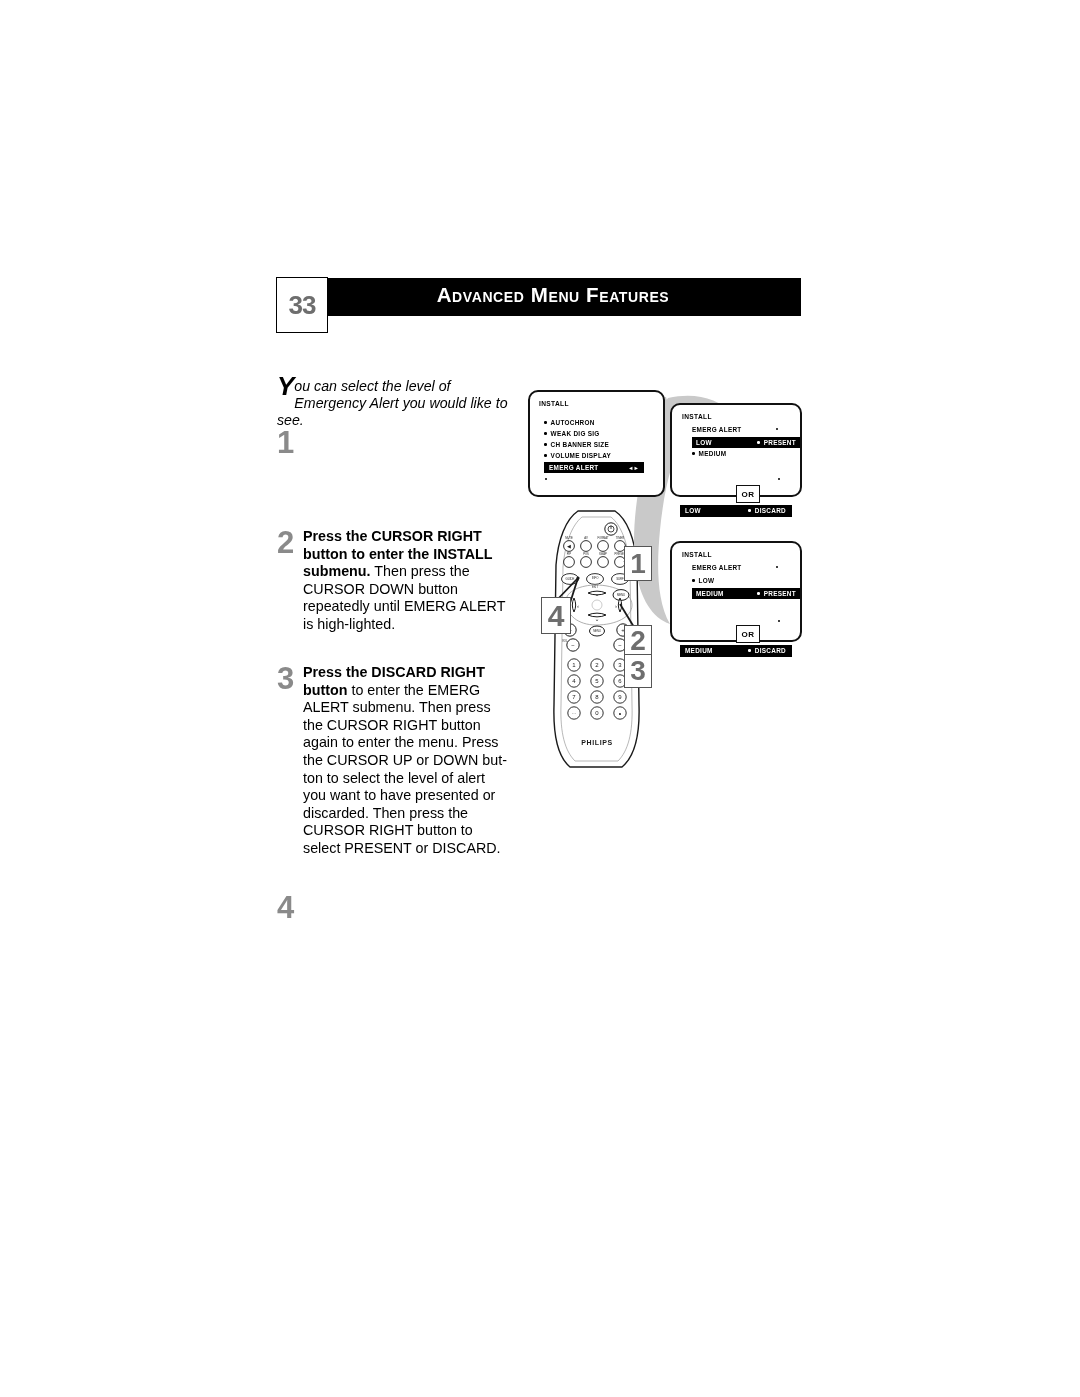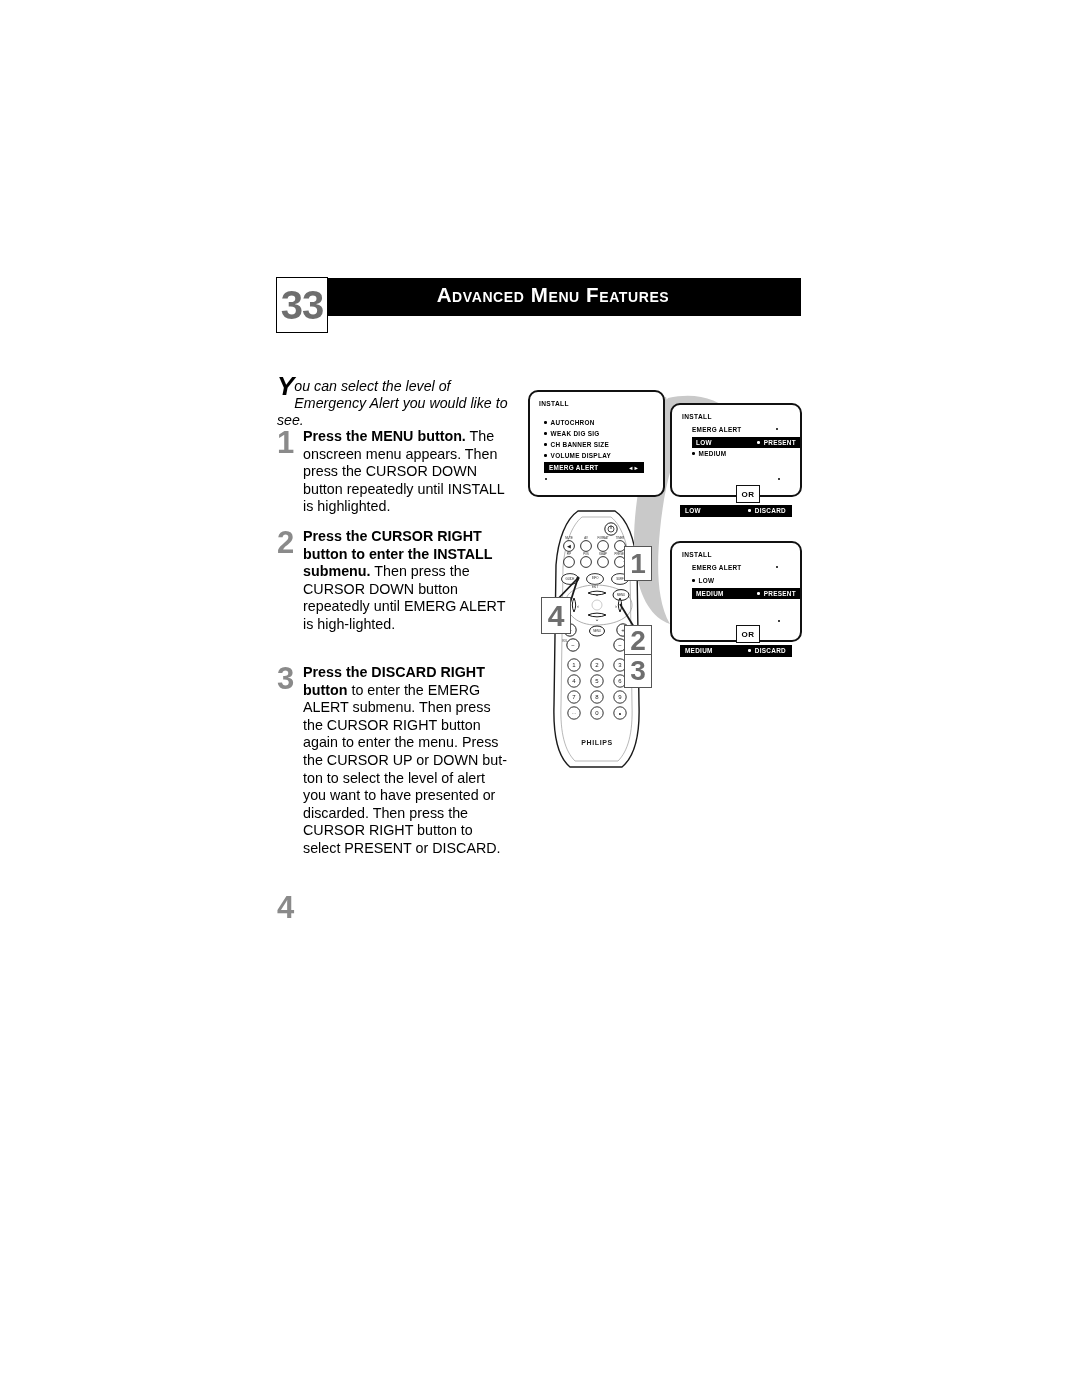--- a/index.html
+++ b/index.html
@@ -25,21 +25,21 @@
     font-variant:small-caps;
     font-family:"Liberation Sans", sans-serif;
   }
   .pagenum-box{
     position:absolute;left:276px;top:277px;width:50px;height:54px;
     background:#fff;border:1.5px solid #000;
     display:flex;align-items:center;justify-content:center;
     z-index:5;
   }
   .pagenum-box span{
-    font-size:40px;font-weight:bold;color:#6e6e6e;letter-spacing:-1px;
+    font-size:26px;font-weight:bold;color:#6e6e6e;letter-spacing:-1px;
     line-height:1;
   }
   .hdr-sub{
     position:absolute;left:276px;top:330px;width:525px;height:27px;
     background:#000;
     display:flex;align-items:center;justify-content:center;
   }
   .hdr-sub-title{
     color:#fff;font-weight:bold;font-size:16.5px;letter-spacing:.5px;
     font-variant:small-caps;
@@ -165,21 +165,20 @@
   <div class="pagenum-box">
     <span>33</span>
   </div>
 
   <div class="intro">
     <span class="dropcap">Y</span><span>ou can select the level of Emergency Alert you would like to see.</span>
   </div>
 
   <div class="step" id="step1">
     <div class="num">1</div>
-    <div class="txt"><b>Press the MENU button.</b><span> The onscreen menu appears. Then press the CURSOR DOWN button repeatedly until INSTALL is highlighted.</span></div>
   </div>
 
   <div class="step" id="step2">
     <div class="num">2</div>
     <div class="txt"><b>Press the CURSOR RIGHT button to enter the INSTALL submenu.</b><span> Then press the CURSOR DOWN button repeatedly until EMERG ALERT is high-lighted.</span></div>
   </div>
 
   <div class="step" id="step3">
     <div class="num">3</div>
     <div class="txt"><b>Press the DISCARD RIGHT button</b><span> to enter the EMERG ALERT submenu. Then press the CURSOR RIGHT button again to enter the menu.  Press the CURSOR UP or DOWN but-ton to select the level of alert you want to have presented or discarded.  Then press the CURSOR RIGHT button to select PRESENT or DISCARD.</span></div>

